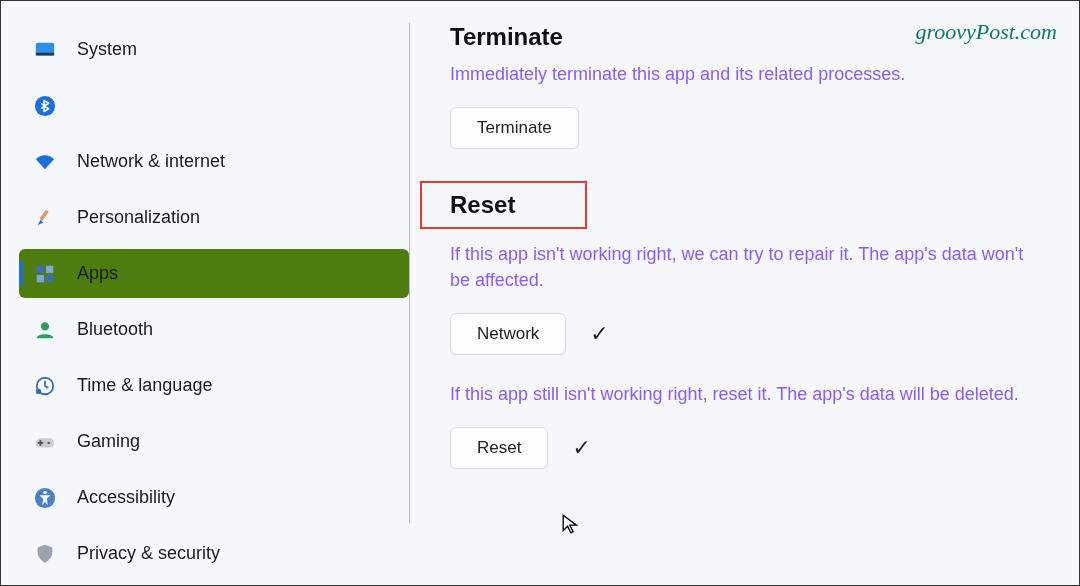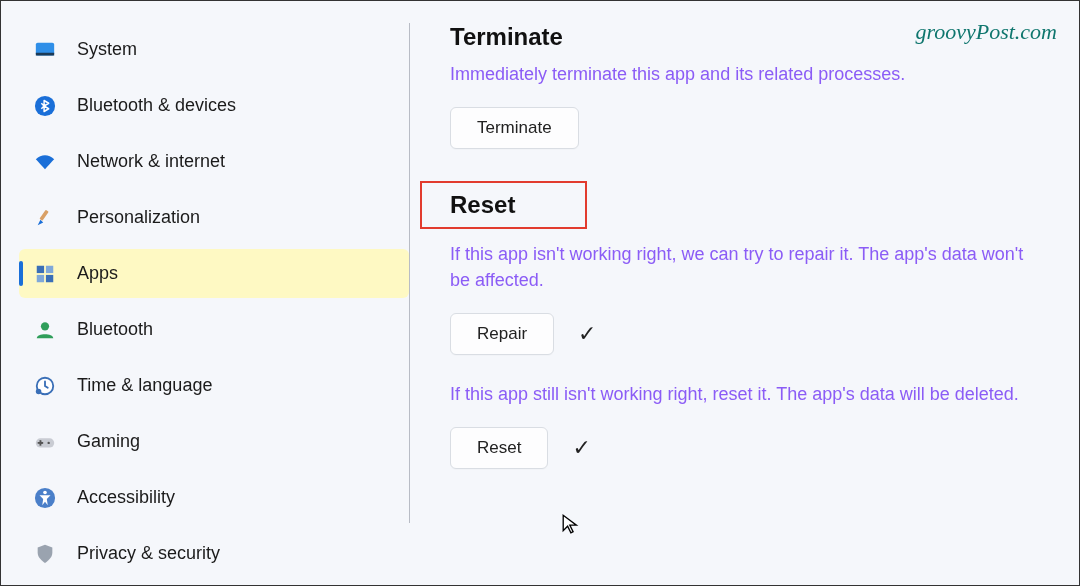--- a/index.html
+++ b/index.html
@@ -34,21 +34,21 @@
       align-items: center;
       gap: 20px;
       height: 49px;
       padding: 0 0 0 14px;
       border-radius: 6px;
       cursor: pointer;
       font-size: 18px;
       color: #1b1b1b;
       position: relative;
     }
-    .sidebar-item.selected { background: #fef9c3; }
+    .sidebar-item.selected { background: #4d7c0f; }
     .sidebar-item.selected::before {
       content: "";
       position: absolute;
       left: 0px;
       top: 12px;
       bottom: 12px;
       width: 4px;
       border-radius: 2px;
       background: #1a6fd8;
     }
@@ -121,21 +121,20 @@
       <span>System</span>
     </div>
 
     <div class="sidebar-item">
       <span class="icon">
         <svg viewBox="0 0 24 24">
             <circle cx="12" cy="12" r="11" fill="#1a6fd8"></circle>
             <path d="M11 6 L16 9 L11 12 L16 15 L11 18 V6 Z M8 9 L11 12 L8 15" stroke="#fff" stroke-width="1.6" fill="none" stroke-linejoin="round"></path>
           </svg>
       </span>
-      <span>Bluetooth &amp; devices</span>
     </div>
 
     <div class="sidebar-item">
       <span class="icon">
         <svg viewBox="0 0 24 24">
             <path d="M12 20 C5 12 2 9 2 9 C8 3 16 3 22 9 C22 9 19 12 12 20 Z" fill="#1a6fd8"></path>
           </svg>
       </span>
       <span>Network &amp; internet</span>
     </div>
@@ -227,21 +226,21 @@
       <p class="desc">Immediately terminate this app and its related processes.</p>
       <button class="btn">Terminate</button>
     </section>
 
     <section class="section">
       <div class="reset-heading-box">
         <h2>Reset</h2>
       </div>
       <p class="desc">If this app isn't working right, we can try to repair it. The app's data won't be affected.</p>
       <div class="btn-row">
-        <button class="btn">Repair</button>
+        <button class="btn">Network</button>
         <span class="check">✓</span>
       </div>
       <p class="desc">If this app still isn't working right, reset it. The app's data will be deleted.</p>
       <div class="btn-row">
         <button class="btn">Reset</button>
         <span class="check">✓</span>
       </div>
     </section>
 
   </main>

